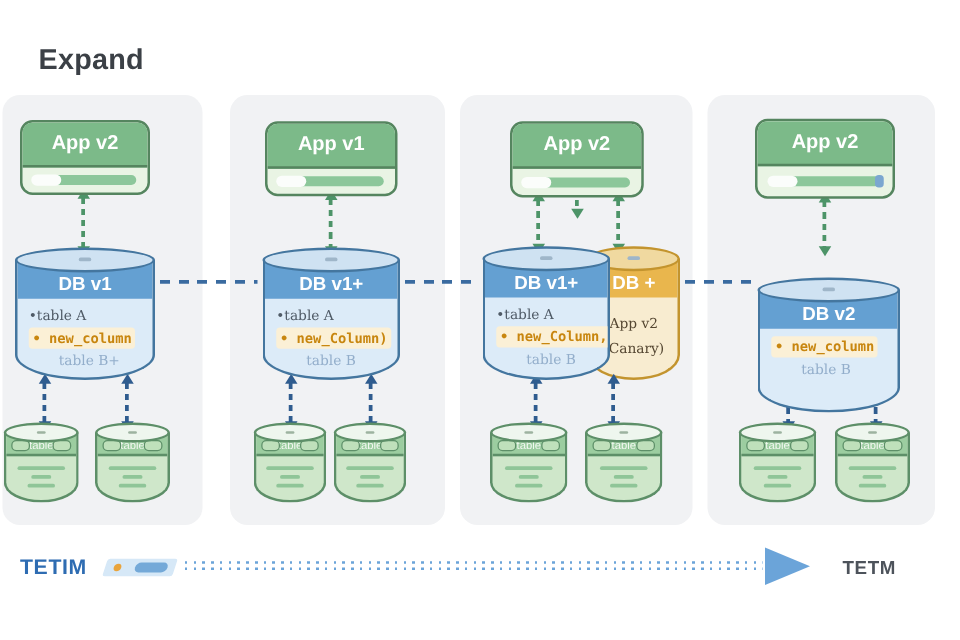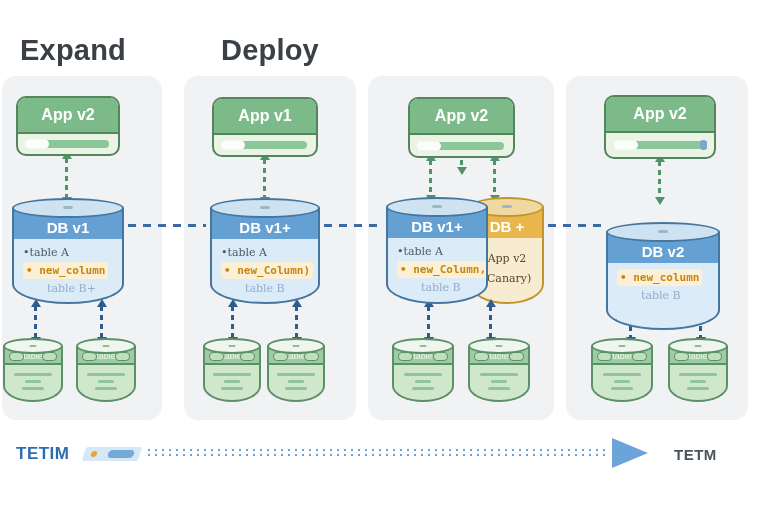--- a/index.html
+++ b/index.html
@@ -1,20 +1,20 @@
 <!DOCTYPE html>
 <html><head>
 <meta charset="utf-8">
 <style>
   html,body{margin:0;padding:0;background:#fff;}
   .stage{position:relative;width:768px;height:512px;background:#fff;overflow:hidden;
          font-family:"Liberation Sans",sans-serif;}
 
   
-  .phase-title{position:absolute;top:34px;font-size:29px;font-weight:800;color:#3b4046;
+  .phase-title{position:absolute;top:34px;font-size:23px;font-weight:800;color:#3b4046;
                text-align:center;letter-spacing:.2px;}
 
   
   .panel{position:absolute;top:76px;height:344px;background:#f1f2f4;border-radius:14px;z-index:1;}
 
   
   .app{position:absolute;border:2px solid #55855f;border-radius:10px;overflow:hidden;
        background:#e9f4e4;z-index:3;box-sizing:border-box;}
   .app-head{height:34px;background:#7cba89;border-bottom:2px solid #55855f;color:#fff;
             font-weight:700;font-size:16px;display:flex;align-items:center;justify-content:center;}
@@ -94,21 +94,20 @@
   .tl-arrow{position:absolute;left:612px;top:438px;width:0;height:0;border-top:15px solid transparent;
             border-bottom:15px solid transparent;border-left:36px solid #6ba4d9;}
   .tl-end{position:absolute;left:674px;top:446px;font-size:15px;font-weight:800;color:#4d535b;letter-spacing:.5px;}
 </style>
 </head>
 <body>
 
 <div class="stage">
 
   <div class="phase-title" style="left:8px;width:130px;">Expand</div>
-  <div class="phase-title" style="left:196px;width:148px;">Deploy</div>
 
   <div class="panel" style="left:2px;width:160px;"></div>
   <div class="panel" style="left:184px;width:172px;"></div>
   <div class="panel" style="left:368px;width:186px;"></div>
   <div class="panel" style="left:566px;width:182px;"></div>
 
   <div class="hconn" style="left:128px;width:78px;"></div>
   <div class="hconn" style="left:324px;width:58px;"></div>
   <div class="hconn" style="left:548px;width:54px;"></div>
 

